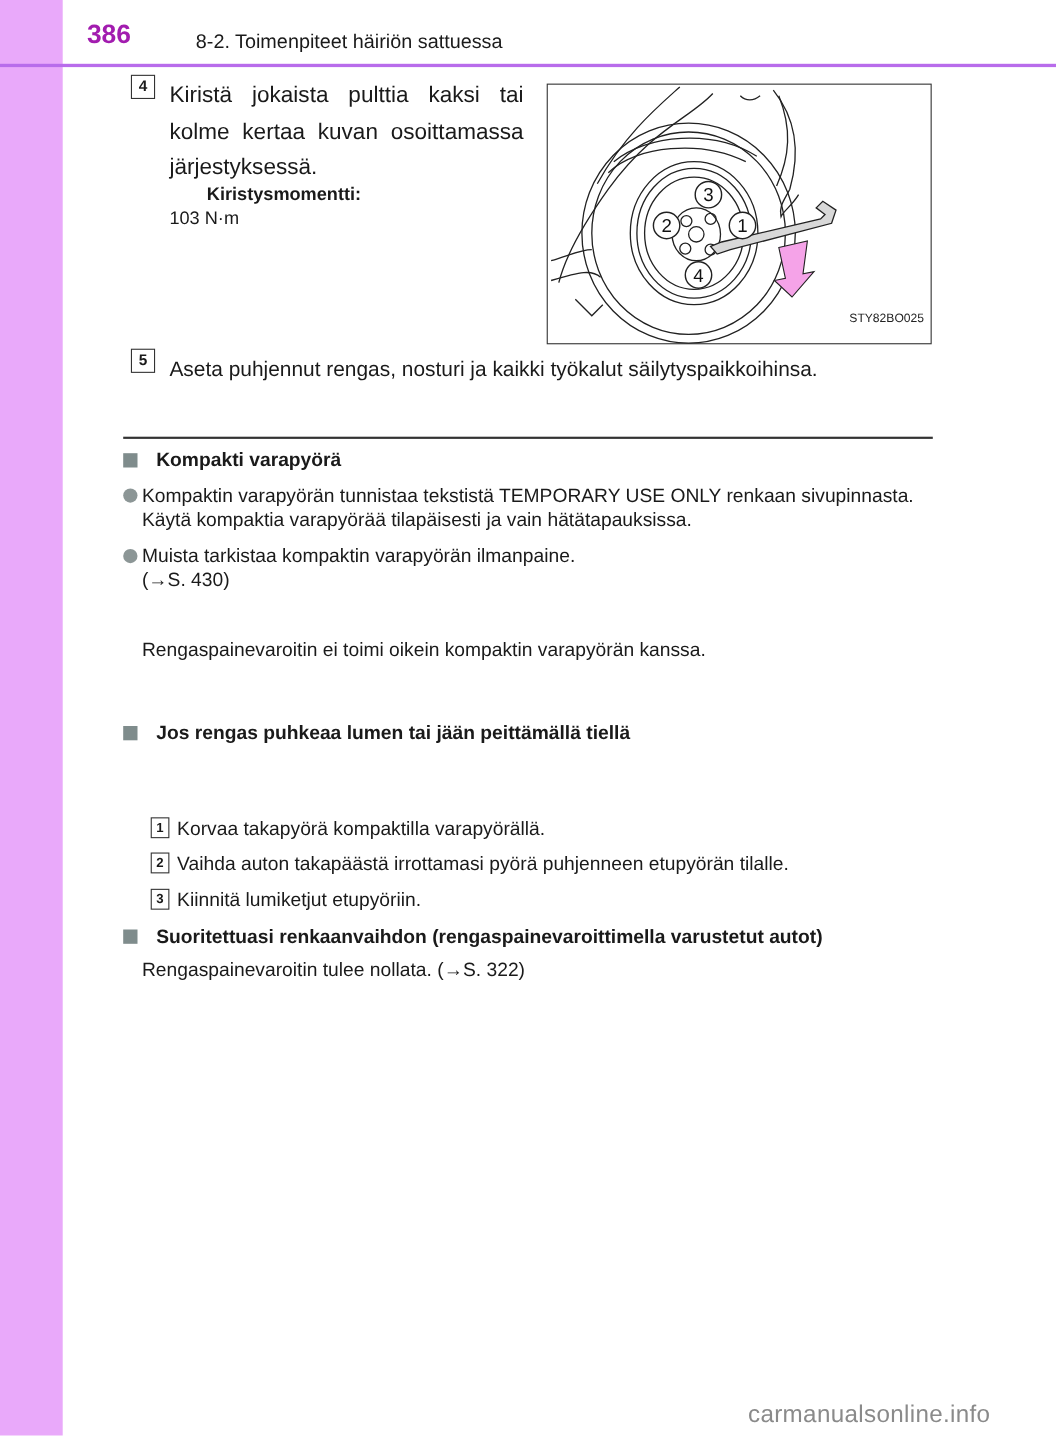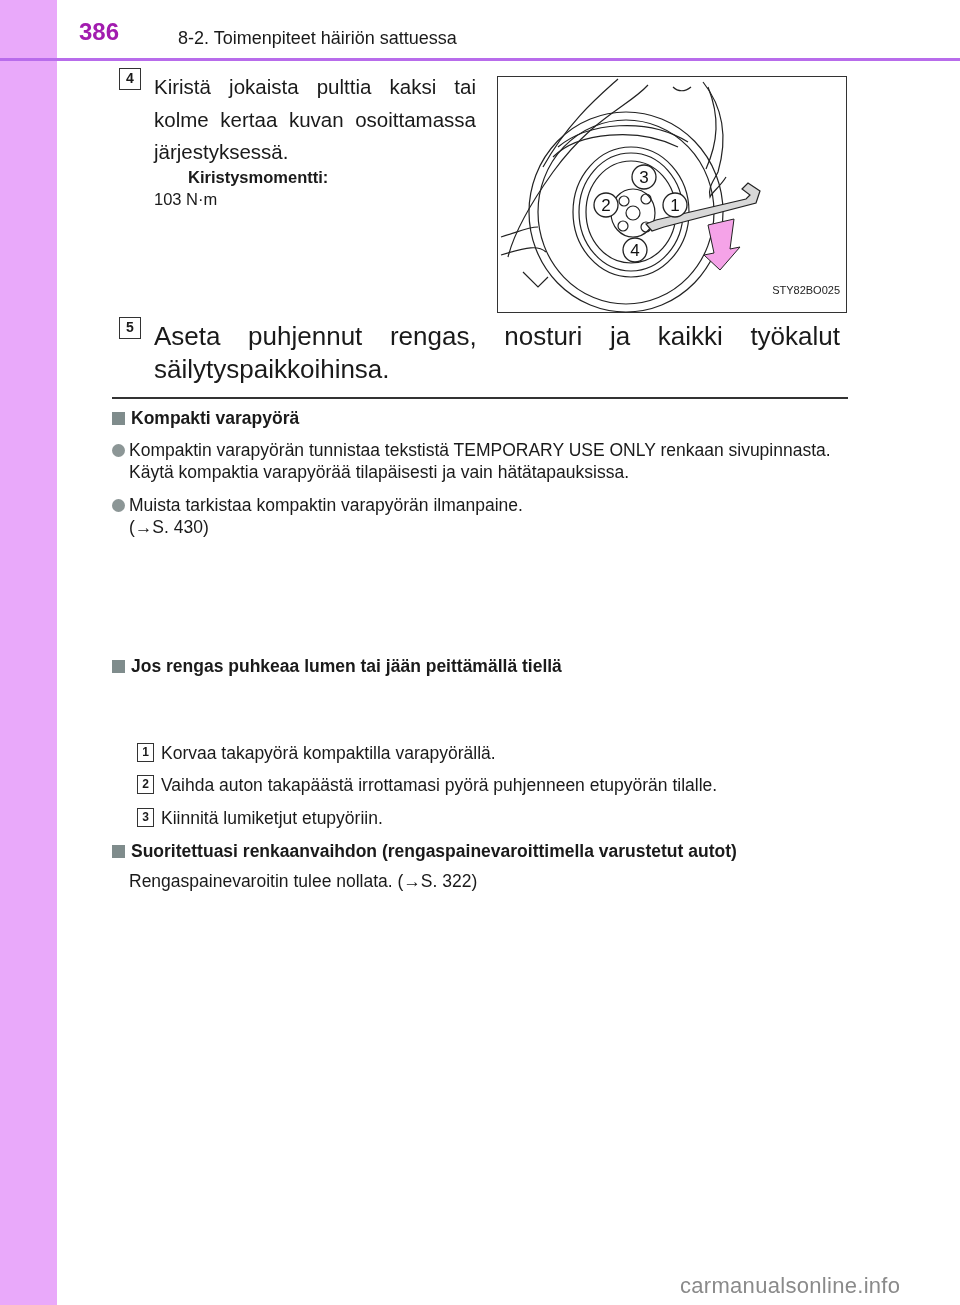--- a/index.html
+++ b/index.html
@@ -45,30 +45,30 @@
     border: 1px solid #333; box-sizing: border-box; background: #fff;
   }
   .figure-code {
     position: absolute; right: 6px; bottom: 16px; font-size: 11px; color: #222; margin-left: 19px;
   }
   .figure svg { position: absolute; left: 0; top: 0; }
 
   .step5 { position: absolute; left: 119px; top: 317px; }
   .step5-text {
     position: absolute; left: 154px; top: 320px; width: 686px;
-    font-size: 26px; line-height: 33px; text-align: justify; text-align-last: left;
+    font-size: 19px; line-height: 33px; text-align: justify; text-align-last: left;
   }
 
   .divider {
     position: absolute; left: 112px; top: 397px; width: 736px; height: 1.5px; background: #333;
   }
 
   .block { position: absolute; left: 112px; width: 736px; font-size: 17.5px; }
   .heading {
-    font-weight: bold; font-size: 17.5px; line-height: 22px; padding-left: 19px; position: relative;
+    font-weight: bold; font-size: 17.5px; line-height: 22px; padding-left: 30px; position: relative;
     text-align: justify; text-align-last: left;
   }
   .heading .sq {
     position: absolute; left: 0; top: 5px; width: 13px; height: 13px; background: #7f8c8c;
   }
   .para { padding-left: 17px; line-height: 22px; margin-top: 8px; text-align: justify; text-align-last: left; }
   .bullet { position: relative; padding-left: 17px; line-height: 22px; text-align: justify; }
   .bullet .dot {
     position: absolute; left: 0; top: 5px; width: 13px; height: 13px; border-radius: 50%; background: #8c9696;
   }
@@ -158,20 +158,21 @@
     <div style="text-align:left;">Käytä kompaktia varapyörää tilapäisesti ja vain hätätapauksissa.</div>
   </div>
   <div class="bullet" style="margin-top:11px;">
     <span class="dot"></span>
     <div>Muista tarkistaa kompaktin varapyörän ilmanpaine.</div>
     <div>(→S. 430)</div>
   </div>
 </div>
 
 <div class="block" style="top:571px;">
+  <div class="para">Rengaspainevaroitin ei toimi oikein kompaktin varapyörän kanssa.</div>
 </div>
 
 <div class="block" style="top:655px;">
   <div class="heading">
     <span class="sq"></span>
     <span>Jos rengas puhkeaa lumen tai jään peittämällä tiellä</span>
   </div>
 </div>
 
 <div class="sub-step" style="top:742px;">

